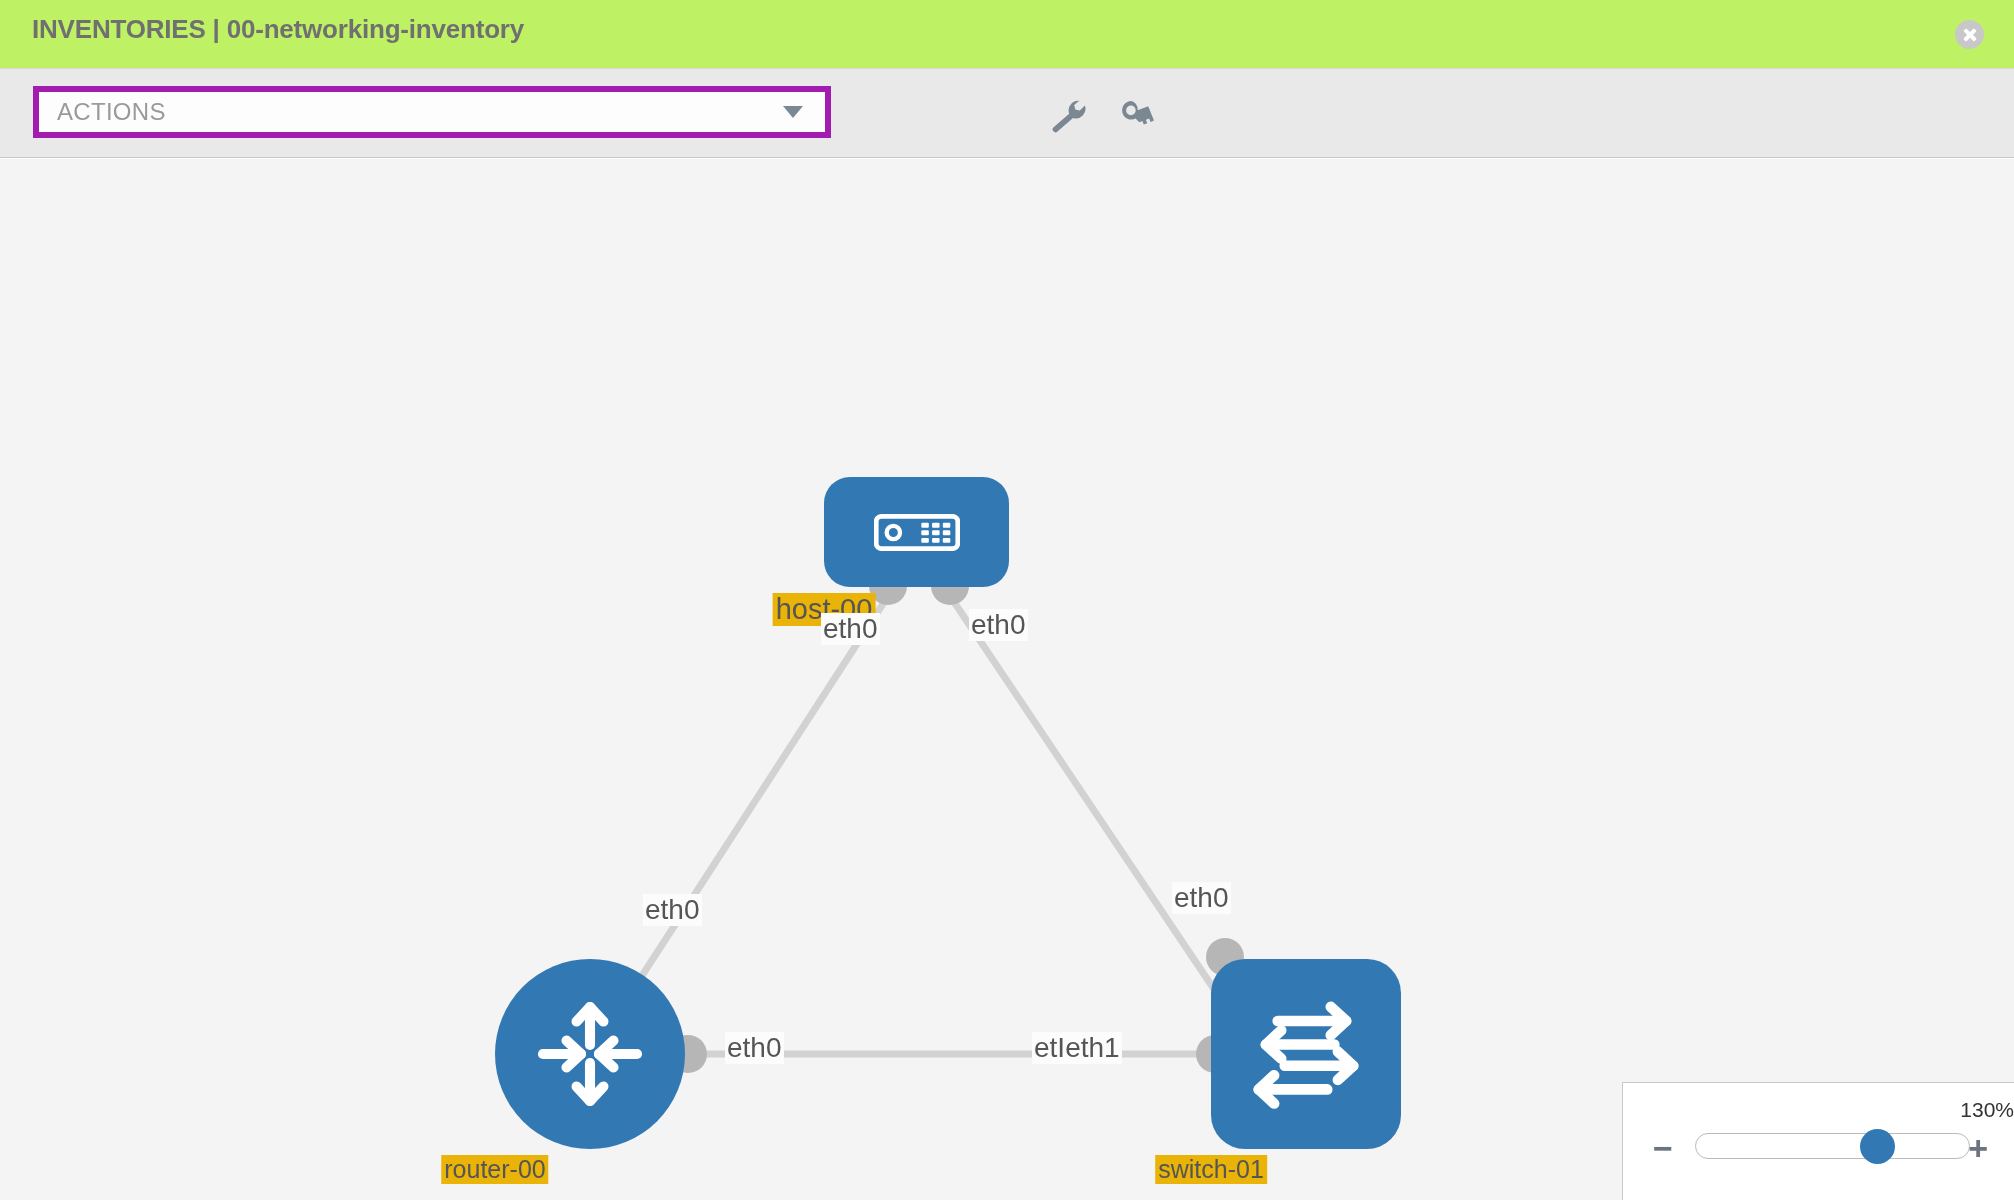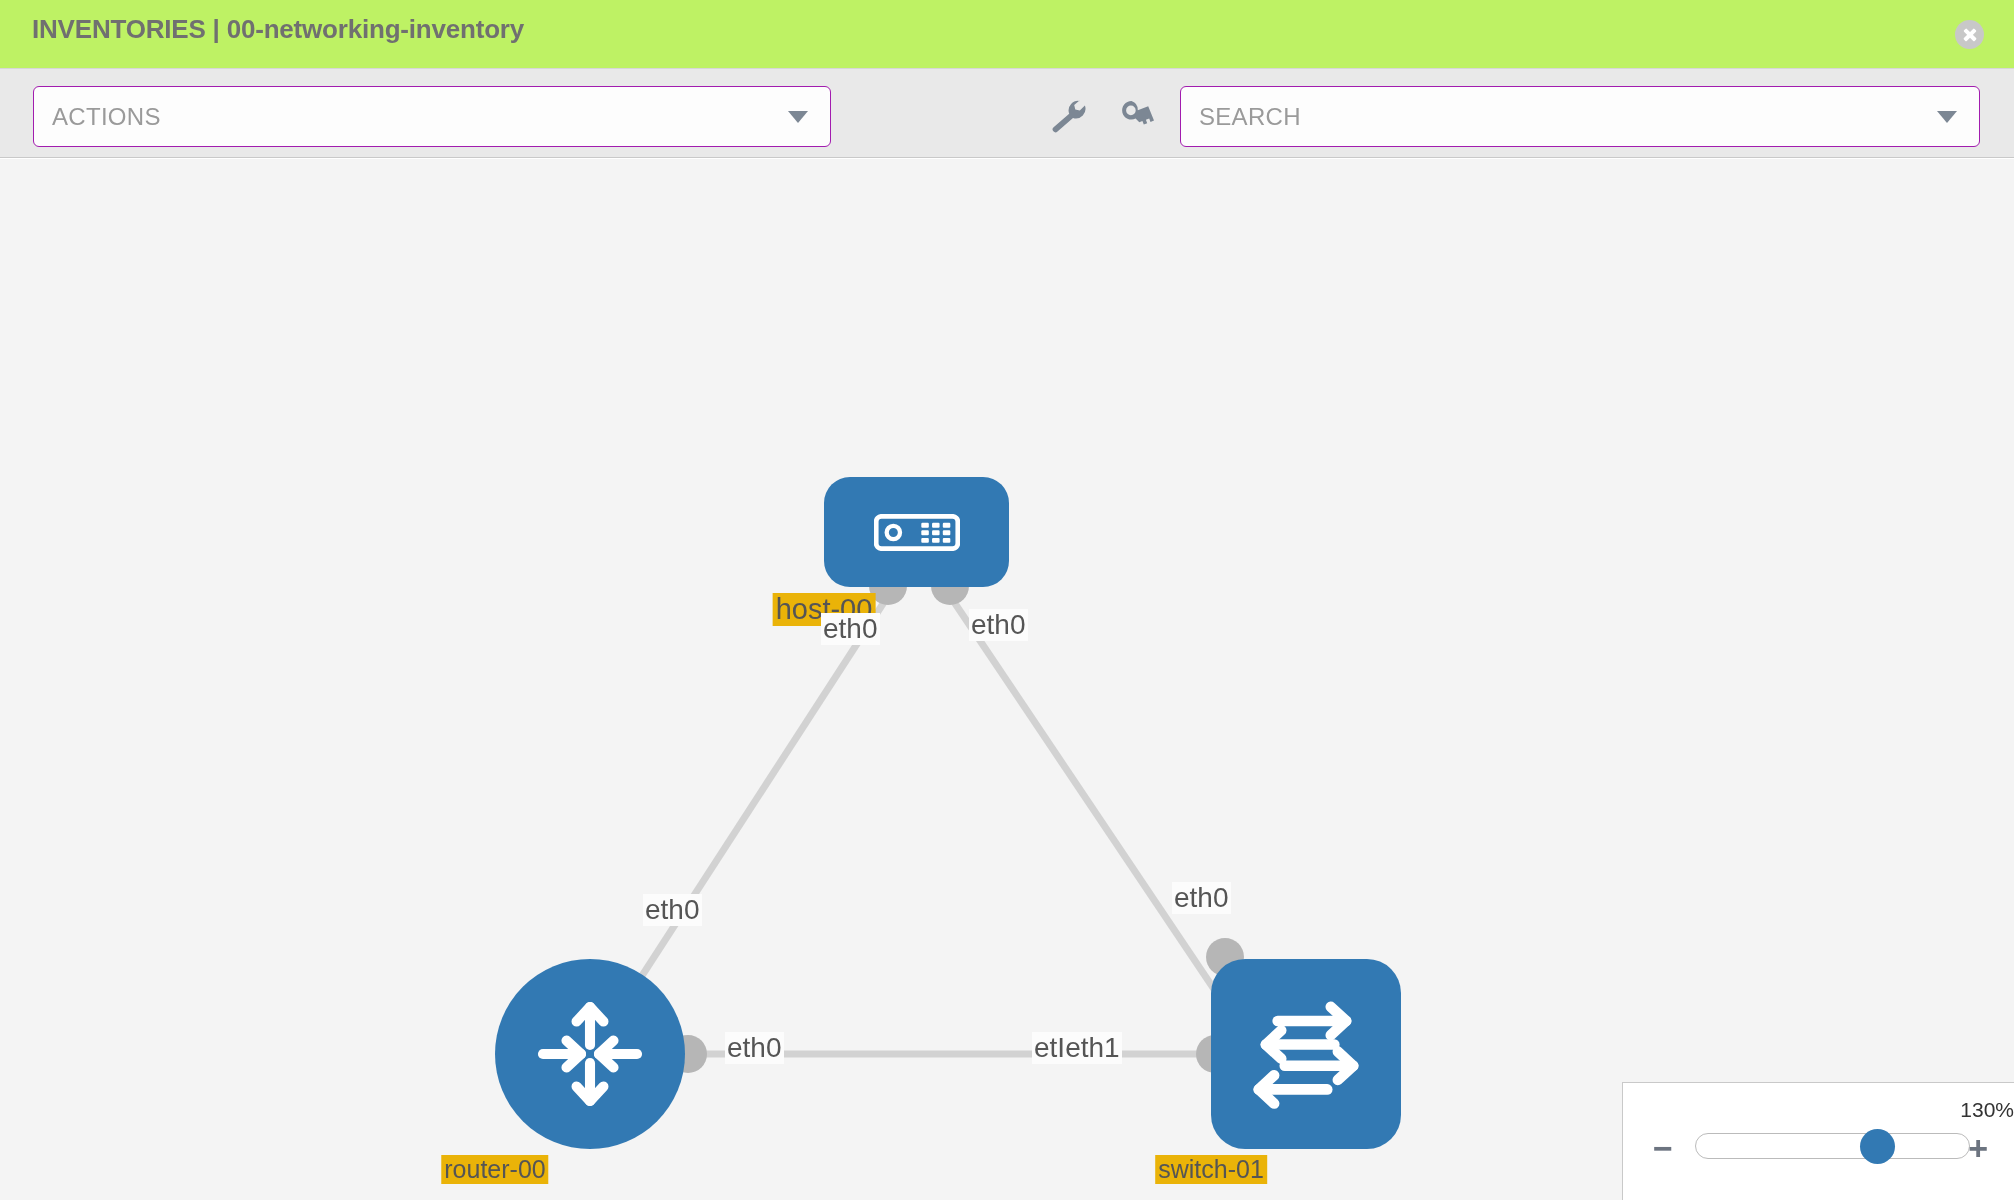--- a/index.html
+++ b/index.html
@@ -33,24 +33,24 @@
   #close-btn .x1 { transform:translate(-50%,-50%) rotate(45deg); }
   #close-btn .x2 { transform:translate(-50%,-50%) rotate(-45deg); }
 
   
   #toolbar {
     position:absolute; left:0; top:69px; width:2014px; height:89px;
     background:#e9e9e9;
     border-bottom:1px solid #c9c9c9;
   }
   .field {
-    position:absolute; top:17px; height:61px;
+    position:absolute; top:17px; height:52px;
     background:#fdfdfd;
-    border:1px solid #a21caf;
-    border-radius:6px;
+    border:6px solid #a21caf;
+    border-radius:0;
   }
   #actions-select { left:33px; width:798px; }
   #search-box     { left:1180px; width:800px; }
   .field-label {
     position:absolute; left:18px; top:50%; transform:translateY(-50%);
     font-size:24px; color:#9a9a9a; letter-spacing:0.3px; white-space:nowrap;
   }
   .caret {
     position:absolute; right:22px; top:50%; transform:translateY(-50%);
     width:0; height:0;
@@ -163,24 +163,20 @@
   </div>
 
   <div id="key-icon" class="tool-icon">
     <svg viewBox="0 0 42 36" width="42" height="36">
       <g fill="#7c8794">
         <path d="M13.5 4a9.3 9.3 0 1 0 4.1 17.6l3.7 3.7 3.1-1.2 1.4 3.4 3.4-1.3-1.3-3.4 3.3-1.3 1.3 3.4 3.5-1.4-5.8-14.2-10.4 4A9.3 9.3 0 0 0 13.5 4zm-.6 4.6a4.8 4.8 0 1 1 0 9.6 4.8 4.8 0 0 1 0-9.6z"></path>
       </g>
     </svg>
   </div>
 
-  <div id="search-box" class="field">
-    <span class="field-label">SEARCH</span>
-    <span class="caret"></span>
-  </div>
 </div>
 
 <div id="canvas">
 
   <svg id="graph-svg" width="2014" height="1041">
 
     <line x1="888" y1="437" x2="614" y2="860" stroke="#d2d2d2" stroke-width="7"></line>
 
     <line x1="950" y1="437" x2="1228" y2="851" stroke="#d2d2d2" stroke-width="7"></line>
 

